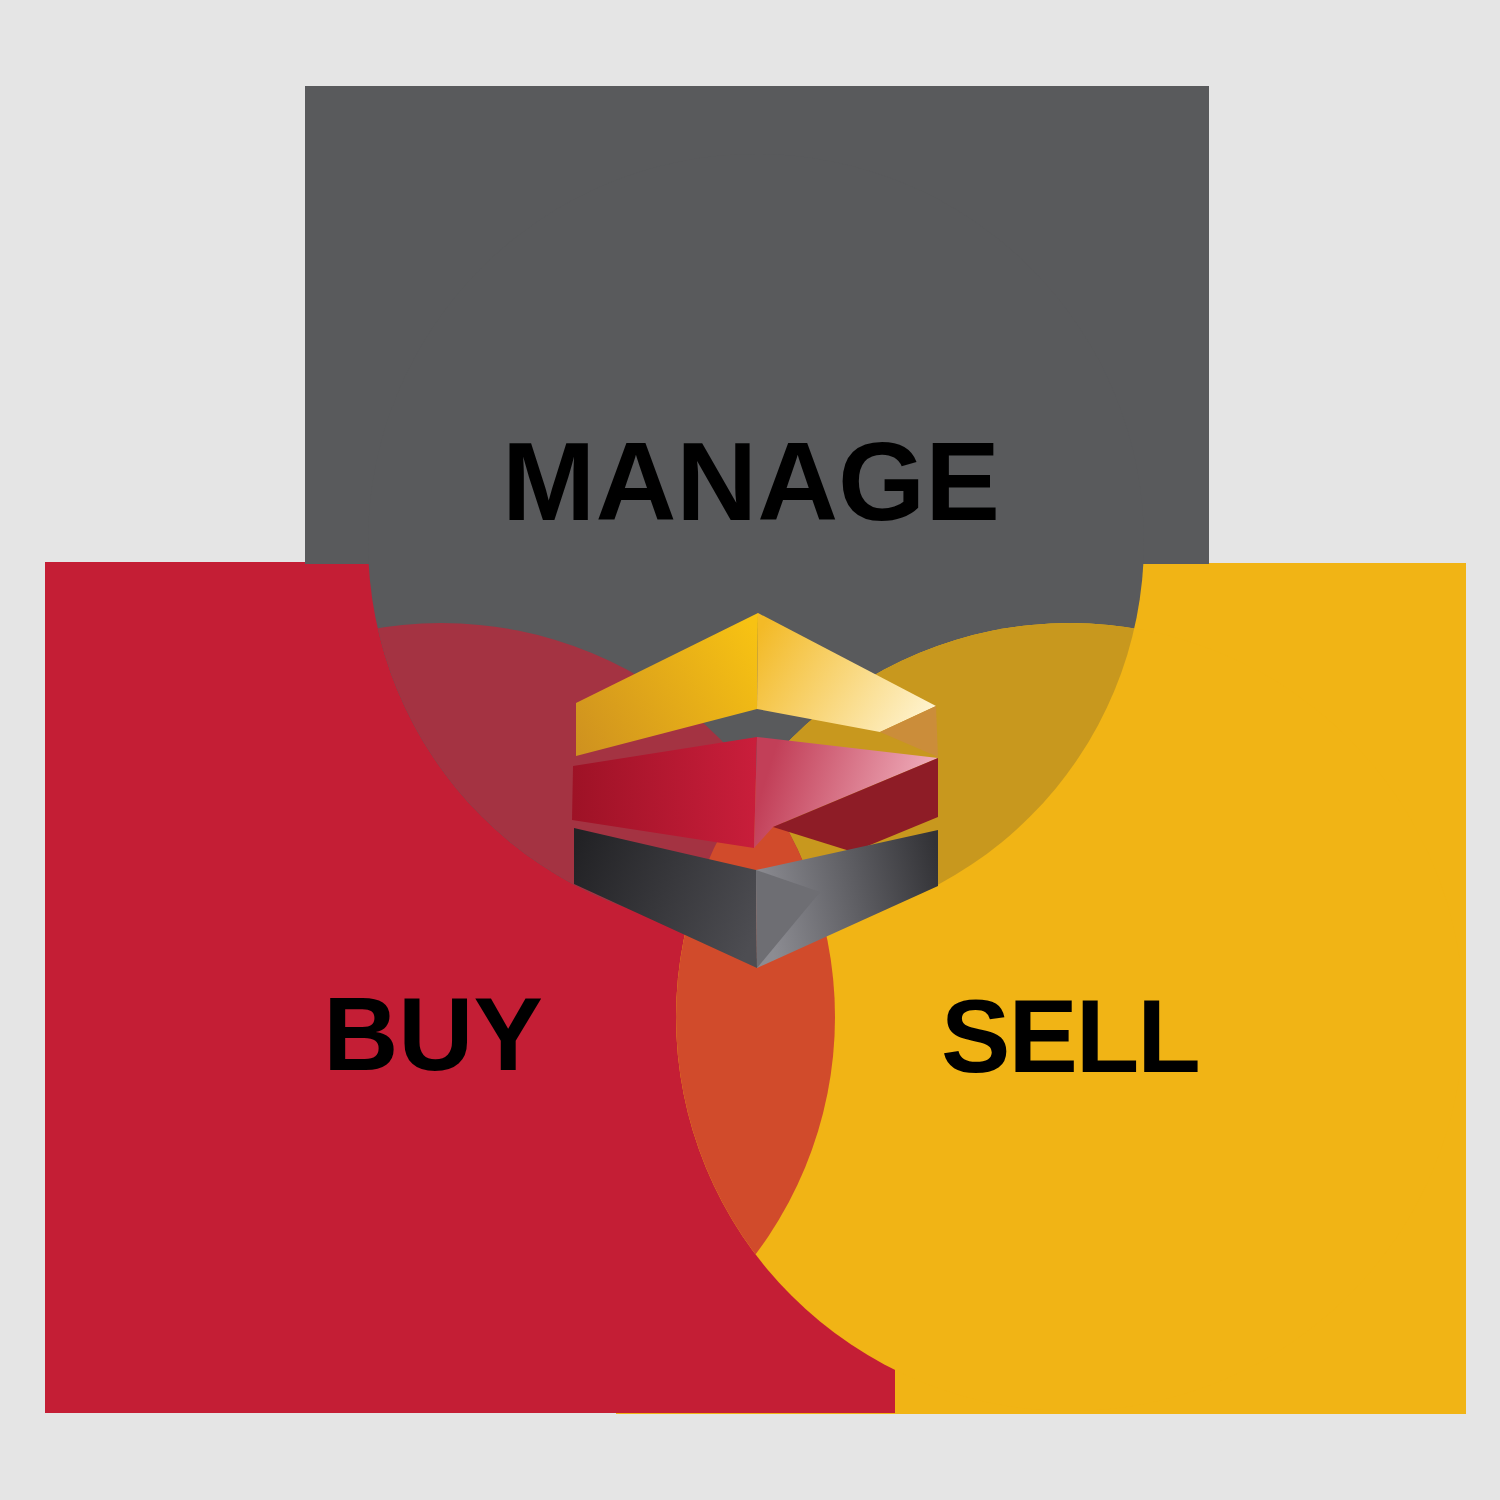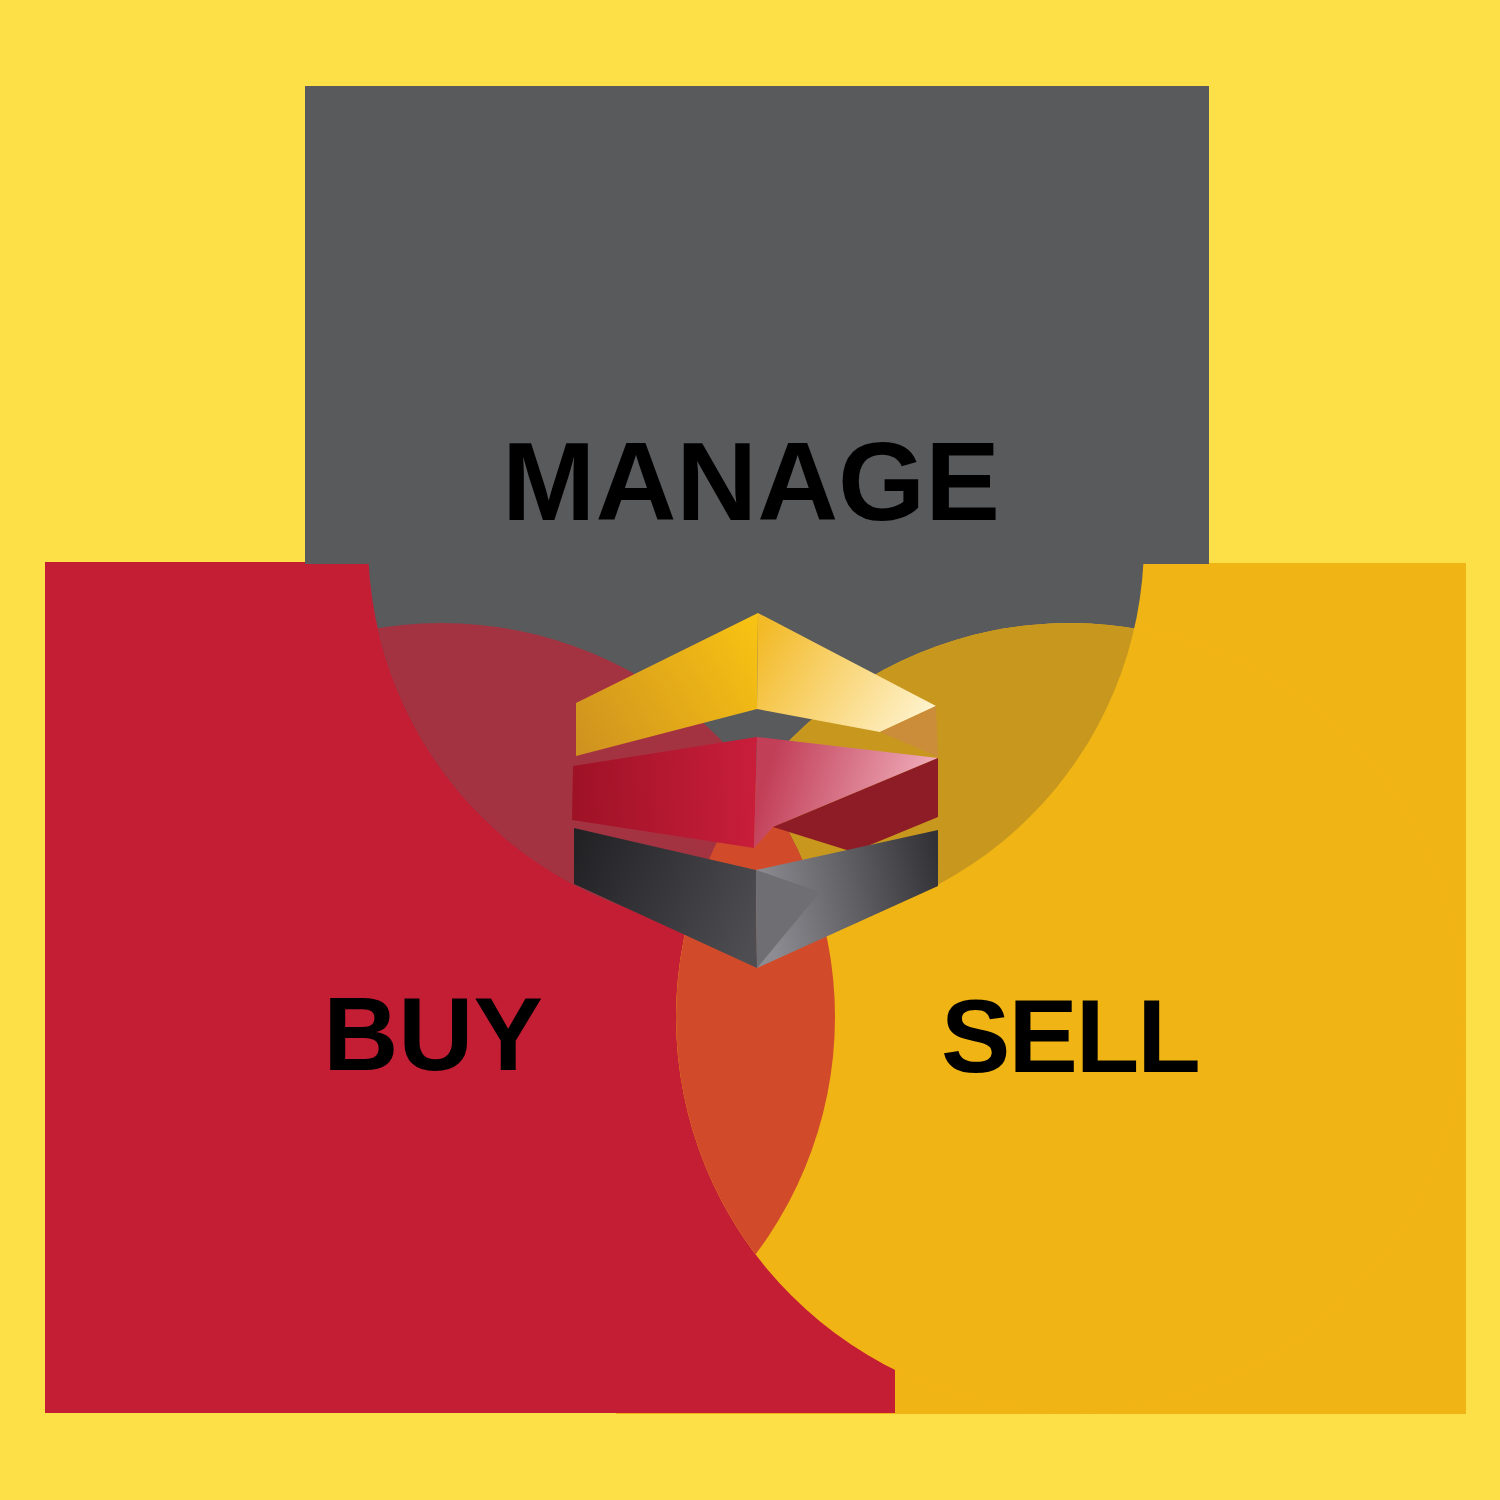--- a/index.html
+++ b/index.html
@@ -1,16 +1,16 @@
 <!DOCTYPE html>
 <html><head>
 <meta charset="utf-8">
 <style>
   html,body{margin:0;padding:0;background:#fff;}
-  .stage{width:1500px;height:1500px;position:relative;background:#fde047;}
+  .stage{width:1500px;height:1500px;position:relative;background:#e5e5e5;}
   svg{display:block;}
   text{font-family:"Liberation Sans","DejaVu Sans",sans-serif;font-weight:700;}
   .lbl{letter-spacing:0px;}
   .lbl-manage{font-size:112px;}
   .lbl-buy{font-size:104px;}
   .lbl-sell{font-size:104px;letter-spacing:-2px;}
 </style>
 </head>
 <body>
 

